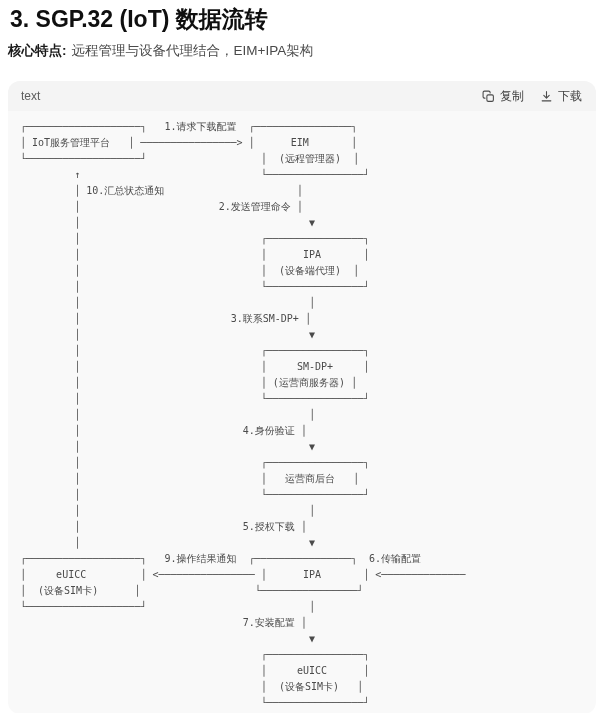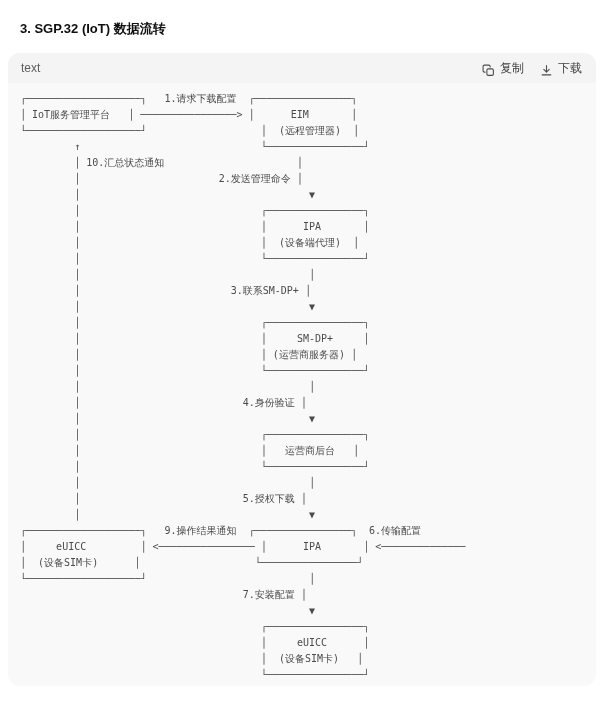--- a/index.html
+++ b/index.html
@@ -5,39 +5,39 @@
   * { box-sizing: border-box; }
   html, body { margin: 0; padding: 0; }
   body {
     width: 604px; height: 713px;
     background: #ffffff;
     font-family: "Liberation Sans", sans-serif;
     overflow: hidden;
   }
   .article { padding: 5px 8px 0 8px; }
   .page-title {
-    margin: 12px;
-    font-size: 13px;
+    margin: 2px;
+    font-size: 23px;
     line-height: 24px;
     font-weight: 700;
     color: #0f0f0f;
   }
   .key-feature {
     margin: 11px 0 0 0;
     font-size: 13.5px;
     line-height: 17px;
     color: #4a4a4a;
   }
   .key-feature .feature-label {
     font-weight: 700;
     color: #1a1a1a;
     margin-right: 5px;
   }
   .code-block {
-    margin-top: 8px;
+    margin-top: 22px;
     width: 588px;
     height: 633px;
     background: #f9f9f9;
     border-radius: 12px;
     overflow: hidden;
   }
   .code-header {
     height: 30px;
     background: #f4f4f4;
     display: flex;
@@ -45,21 +45,21 @@
     justify-content: space-between;
     padding: 0 14px 0 13px;
   }
   .code-lang {
     font-size: 12px;
     color: #5d5d5d;
   }
   .code-actions { display: flex; align-items: center; gap: 16px; }
   .code-btn {
     display: flex;
-    align-items: flex-end;
+    align-items: center;
     gap: 5px;
     background: transparent;
     border: 0;
     padding: 0;
     font-family: "Liberation Sans", sans-serif;
     font-size: 12px;
     color: #424242;
     cursor: pointer;
   }
   .code-btn svg { display: block; stroke: #4b4b4b; }
@@ -73,20 +73,23 @@
     white-space: pre;
   }
 </style>
 </head>
 <body>
 
 <div class="article">
 
   <h3 class="page-title">3. SGP.32 (IoT) 数据流转</h3>
 
+  <p class="key-feature">
+    <strong class="feature-label">核心特点:</strong><span>远程管理与设备代理结合，EIM+IPA架构</span>
+  </p>
 
   <div class="code-block">
 
     <div class="code-header">
       <span class="code-lang">text</span>
 
       <div class="code-actions">
         <button class="code-btn">
           <span>
             <svg width="13" height="13" viewBox="0 0 24 24" fill="none" stroke-width="2" stroke-linecap="round" stroke-linejoin="round">

